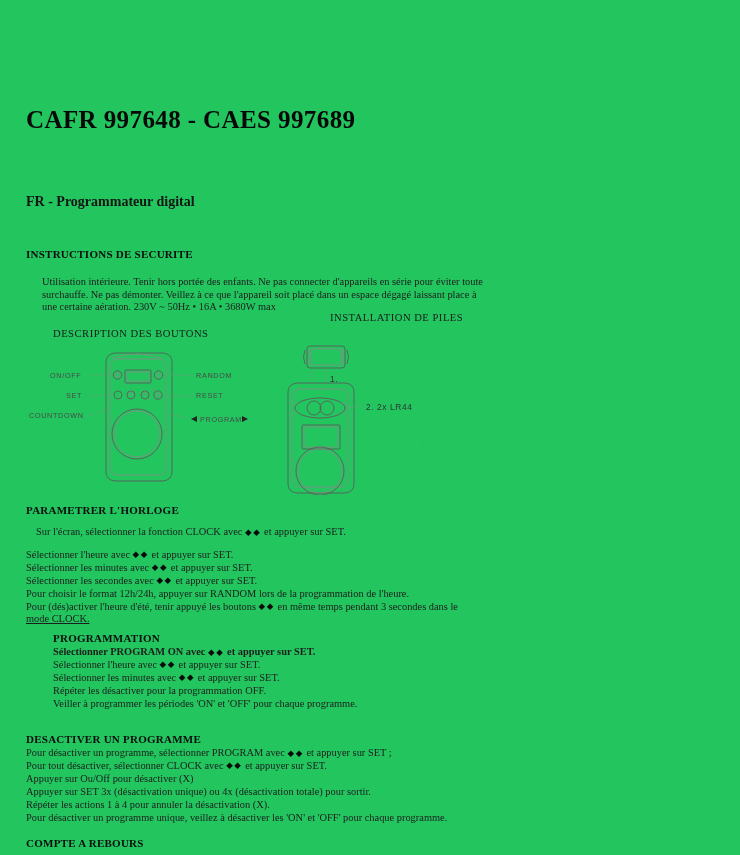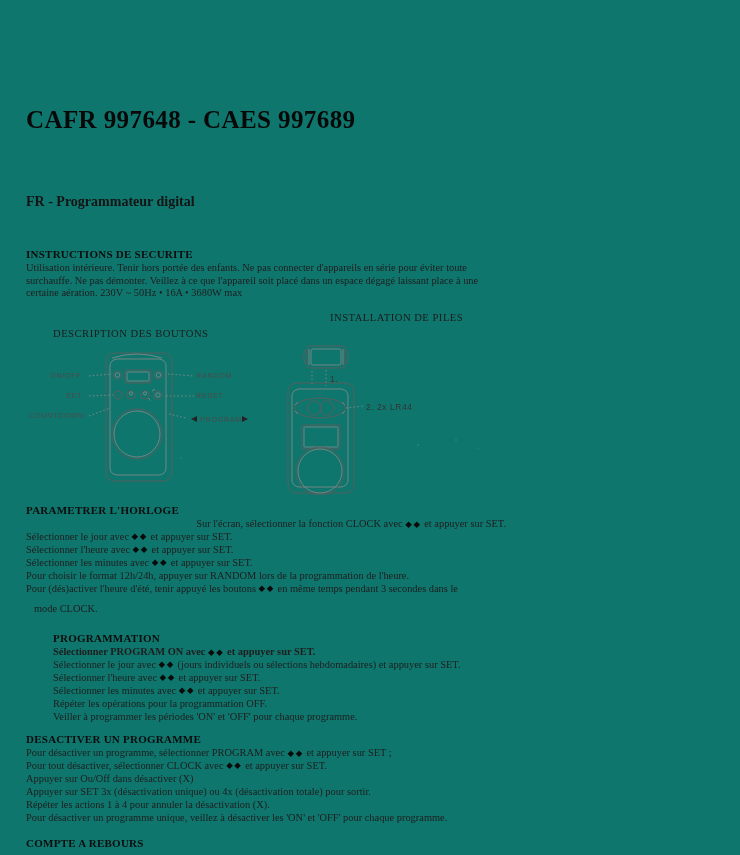--- a/index.html
+++ b/index.html
@@ -13,21 +13,21 @@
     position: relative;
     overflow: hidden;
     font-family: "Liberation Serif", "DejaVu Serif", serif;
     color: #101010;
     -webkit-font-smoothing: antialiased;
   }
 
   .page {
     position: absolute;
     inset: 0;
-    background: #0f766e;
+    background: #22c55e;
   }
 
   
   .doc-title {
     position: absolute;
     left: 26px;
     top: 106px;
     font-size: 25px;
     font-weight: bold;
     letter-spacing: 0.4px;
@@ -50,21 +50,21 @@
   .section { position: absolute; left: 26px; width: 480px; }
   .sec-head {
     font-size: 11px;
     font-weight: bold;
     letter-spacing: 0.25px;
     color: #0c0c0c;
     margin: 0 0 2px 0;
     white-space: nowrap;
   }
   .sec-body { font-size: 10.4px; line-height: 12.6px; color: #1d1d1d; }
-  .sec-body p { margin: 0; }
+  .sec-body p { margin: 16px; }
 
   .para-block { font-size: 10.4px; line-height: 12.9px; color: #1d1d1d; }
 
   
   .caption-row {
     position: absolute;
     left: 26px;
     top: 312px;
     width: 460px;
     font-size: 10.6px;
@@ -227,48 +227,47 @@
         <circle cx="430" cy="100" r="0.7" fill="#b5b5b5"></circle>
         <circle cx="452" cy="108" r="0.6" fill="#bbb"></circle>
         <circle cx="155" cy="118" r="0.6" fill="#c0c0c0"></circle>
       </g>
     </svg>
   </div>
 
   <div class="section" style="top:504px;">
     <div class="sec-head">PARAMETRER L'HORLOGE</div>
     <div class="para-block">
-        <p style="margin: 0px; text-align: right;"><span>Sur l'écran, sélectionner la fonction CLOCK avec </span><span class="btn-glyph">◆◆</span><span> et appuyer sur SET.</span></p>
-        <p style="margin: 0px;"><span>Sélectionner le jour avec </span><span class="btn-glyph">◆◆</span><span> et appuyer sur SET.</span></p>
+        <p style="margin: 10px;"><span>Sur l'écran, sélectionner la fonction CLOCK avec </span><span class="btn-glyph">◆◆</span><span> et appuyer sur SET.</span></p>
         <p style="margin: 0px;"><span>Sélectionner l'heure avec </span><span class="btn-glyph">◆◆</span><span> et appuyer sur SET.</span></p>
         <p style="margin: 0px;"><span>Sélectionner les minutes avec </span><span class="btn-glyph">◆◆</span><span> et appuyer sur SET.</span></p>
+        <p style="margin: 0px;"><span>Sélectionner les secondes avec </span><span class="btn-glyph">◆◆</span><span> et appuyer sur SET.</span></p>
         <p style="margin: 0px;"><span>Pour choisir le format 12h/24h, appuyer sur RANDOM lors de la programmation de l'heure.</span></p>
         <p style="margin: 0px;"><span>Pour (dés)activer l'heure d'été, tenir appuyé les boutons </span><span class="btn-glyph">◆◆</span><span> en même temps pendant 3 secondes dans le</span></p>
-        <p style="margin: 8px;"><span>mode CLOCK.</span></p>
+        <p style="margin: 0px; text-decoration: underline;"><span>mode CLOCK.</span></p>
       </div>
   </div>
 
   <div class="section" style="top:632px;margin-left:27px;">
     <div class="sec-head">PROGRAMMATION</div>
     <div class="para-block">
         <p style="margin: 0px; font-weight: bold;"><span>Sélectionner PROGRAM ON avec </span><span class="btn-glyph">◆◆</span><span> et appuyer sur SET.</span></p>
-        <p style="margin: 0px;"><span>Sélectionner le jour avec </span><span class="btn-glyph">◆◆</span><span> (jours individuels ou sélections hebdomadaires) et appuyer sur SET.</span></p>
         <p style="margin: 0px;"><span>Sélectionner l'heure avec </span><span class="btn-glyph">◆◆</span><span> et appuyer sur SET.</span></p>
         <p style="margin: 0px;"><span>Sélectionner les minutes avec </span><span class="btn-glyph">◆◆</span><span> et appuyer sur SET.</span></p>
-        <p style="margin: 0px;"><span>Répéter les opérations pour la programmation OFF.</span></p>
+        <p style="margin: 0px;"><span>Répéter les désactiver pour la programmation OFF.</span></p>
         <p style="margin: 0px;"><span>Veiller à programmer les périodes 'ON' et 'OFF' pour chaque programme.</span></p>
       </div>
   </div>
 
   <div class="section" style="top:733px;">
     <div class="sec-head">DESACTIVER UN PROGRAMME</div>
     <div class="para-block">
         <p style="margin: 0px;"><span>Pour désactiver un programme, sélectionner PROGRAM avec </span><span class="btn-glyph">◆◆</span><span> et appuyer sur SET ;</span></p>
         <p style="margin: 0px;"><span>Pour tout désactiver, sélectionner CLOCK avec </span><span class="btn-glyph">◆◆</span><span> et appuyer sur SET.</span></p>
-        <p style="margin: 0px;"><span>Appuyer sur Ou/Off dans désactiver (X)</span></p>
+        <p style="margin: 0px;"><span>Appuyer sur Ou/Off pour désactiver (X)</span></p>
         <p style="margin: 0px;"><span>Appuyer sur SET 3x (désactivation unique) ou 4x (désactivation totale) pour sortir.</span></p>
         <p style="margin: 0px;"><span>Répéter les actions 1 à 4 pour annuler la désactivation (X).</span></p>
         <p style="margin: 0px;"><span>Pour désactiver un programme unique, veillez à désactiver les 'ON' et 'OFF' pour chaque programme.</span></p>
       </div>
   </div>
 
   <div class="section" style="top:837px;">
     <div class="sec-head">COMPTE A REBOURS</div>
 
   </div>

